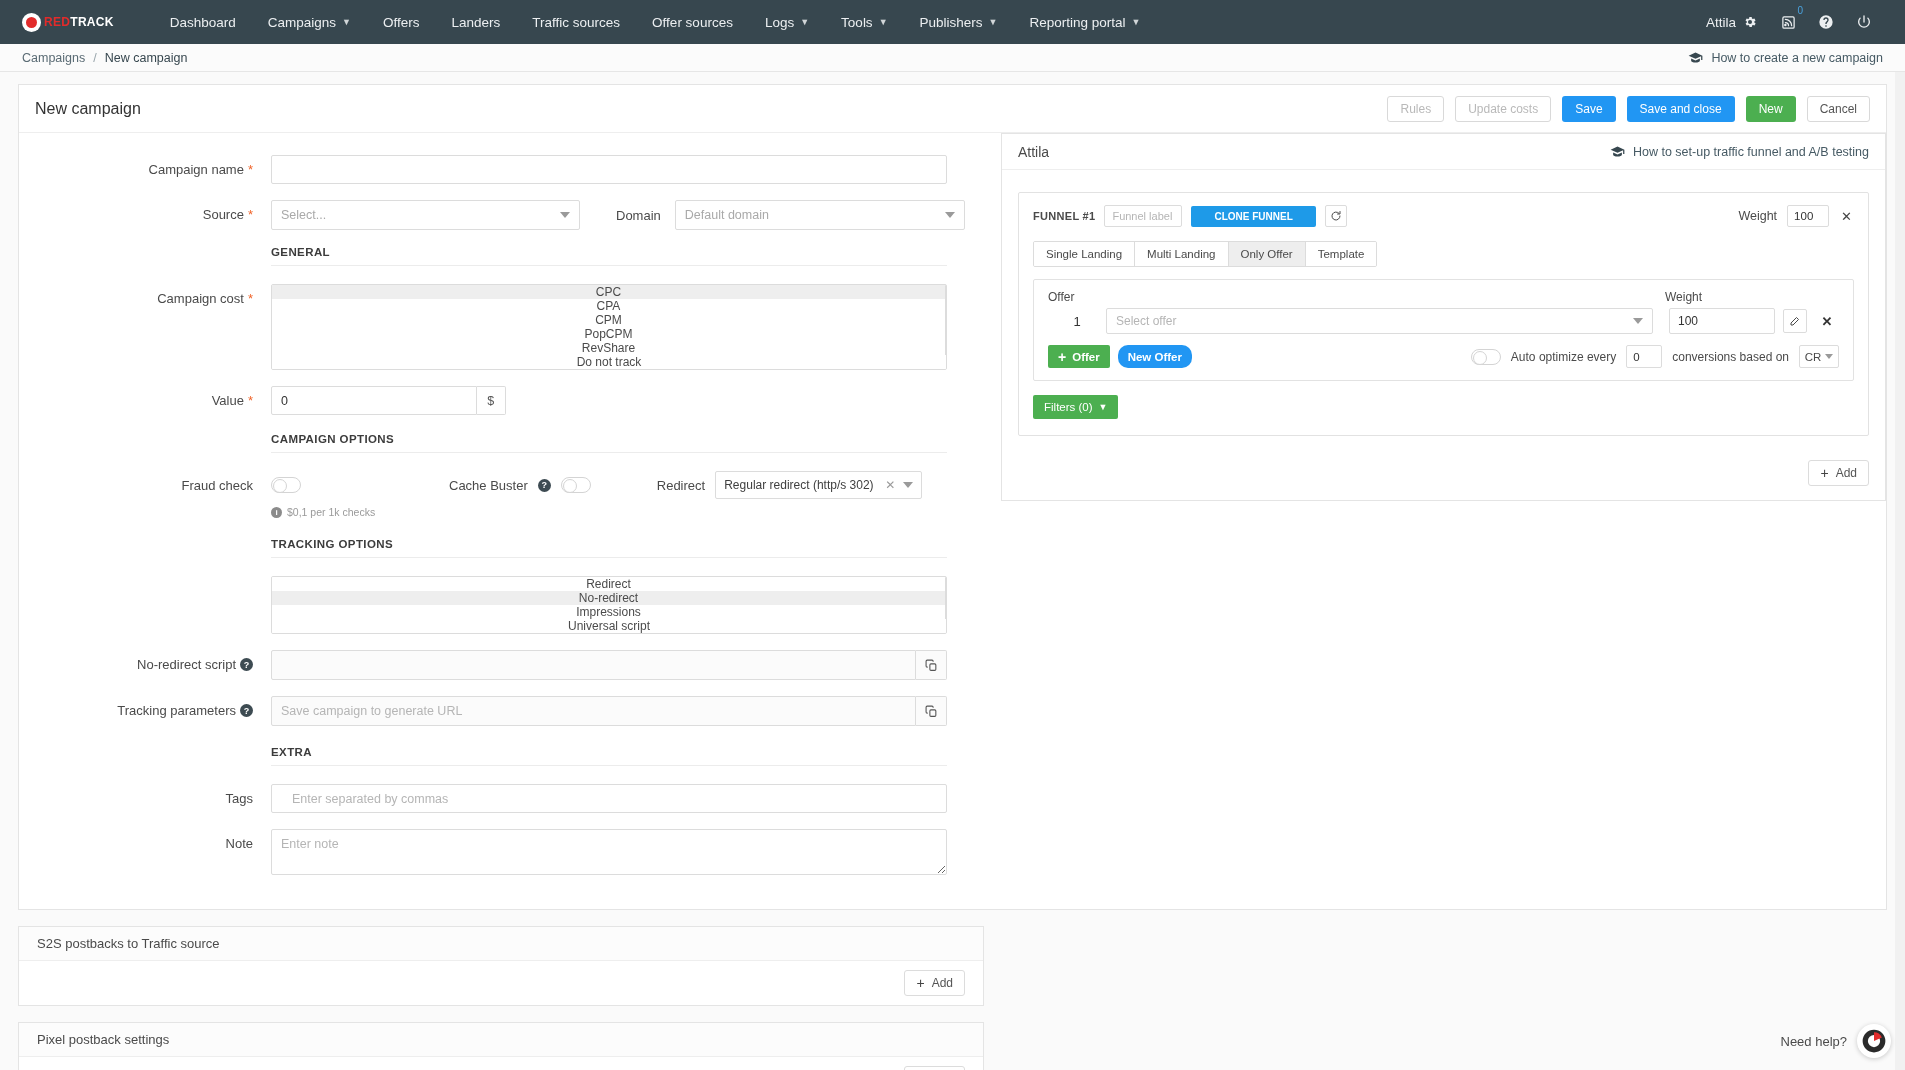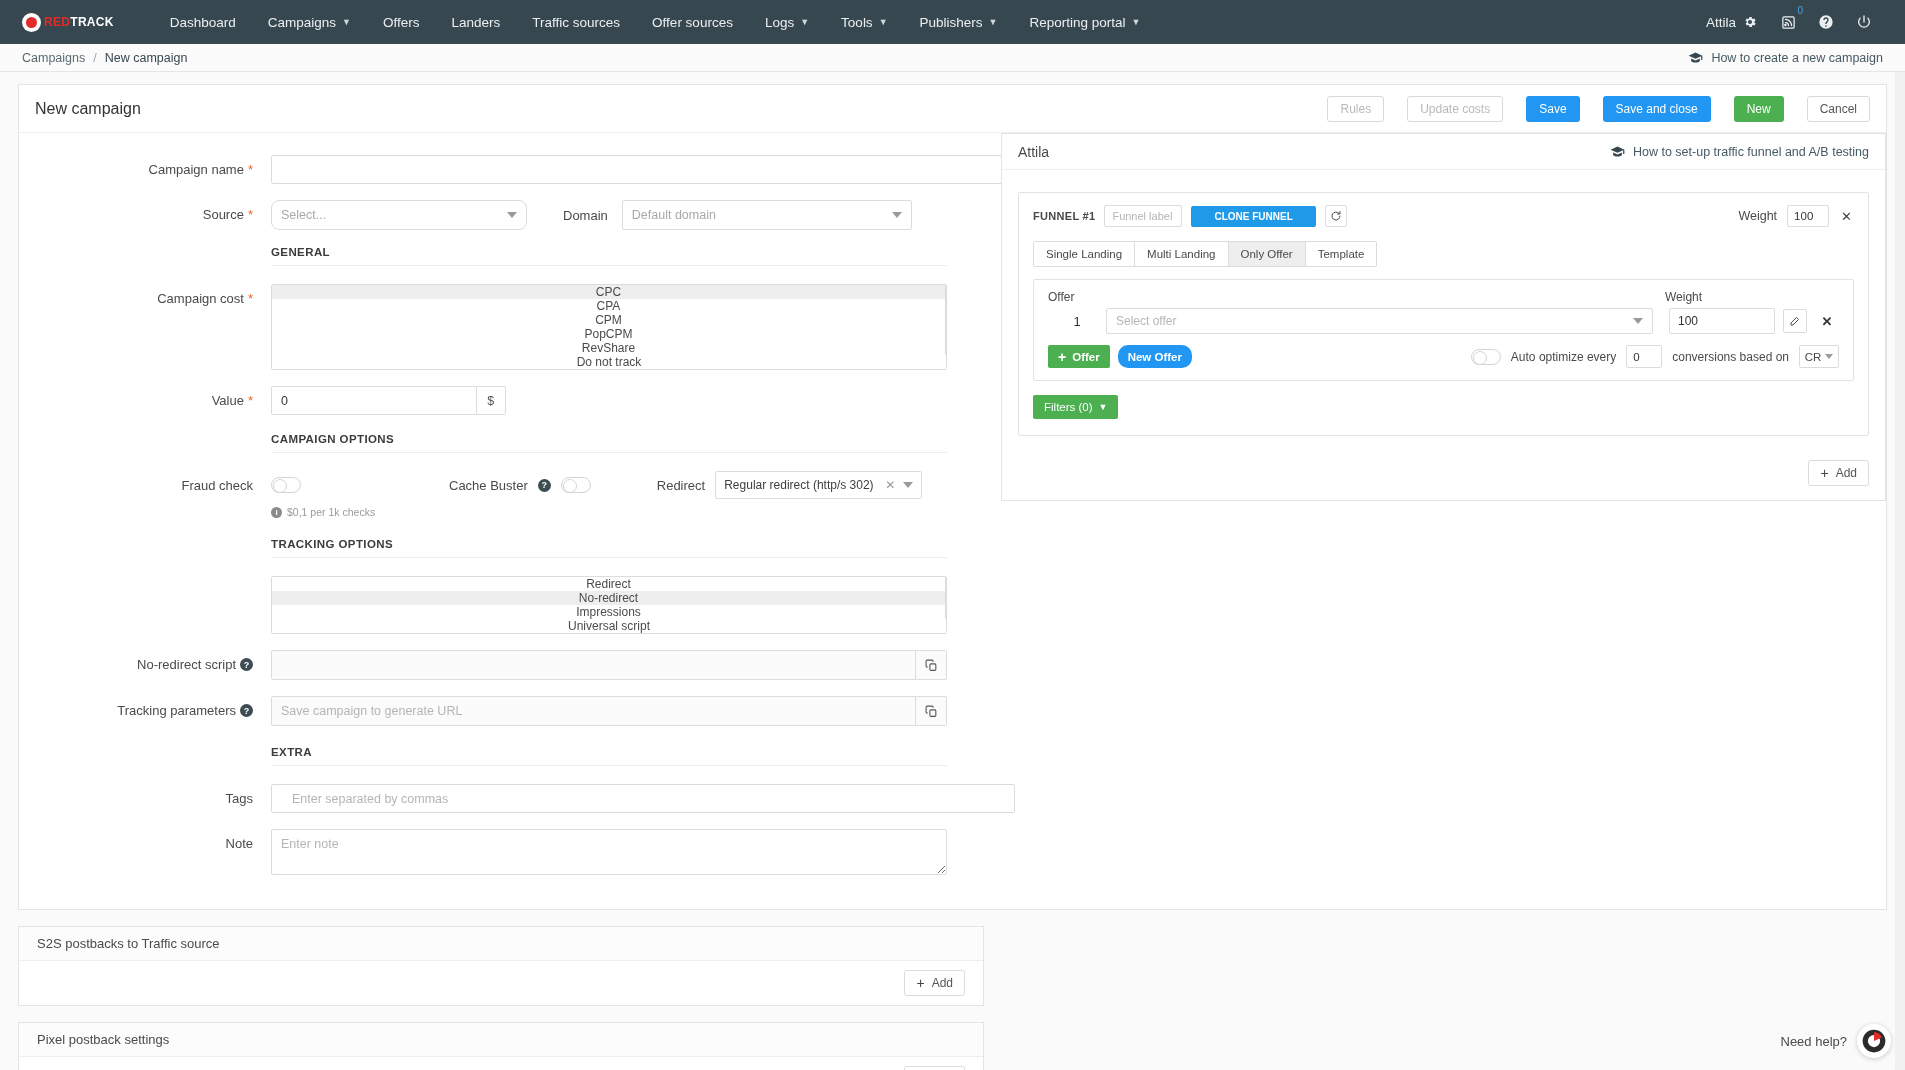--- a/index.html
+++ b/index.html
@@ -62,21 +62,21 @@
 
   
   .page { padding: 12px 18px 0 18px; }
   .card { background: #fff; border: 1px solid #e4e4e4; }
 
   .page-head {
     display: flex; align-items: center; height: 48px;
     padding: 0 16px; border-bottom: 1px solid #eee; background:#fff;
   }
   .page-title { font-size: 16px; color: #333; font-weight: 400; }
-  .page-actions { margin-left: auto; display: flex; align-items: flex-end; gap: 23px; border-radius: 10px; }
+  .page-actions { margin-left: auto; display: flex; align-items: flex-end; gap: 11px; border-radius: 10px; }
   .btn {
     height: 26px; padding: 0 12px; font-size: 12px; border-radius: 3px;
     border: 1px solid transparent; cursor: pointer; display:flex; align-items:center;
     font-family: "Liberation Sans", sans-serif; line-height: 1;
   }
   .btn-ghost { background: #fff; border-color: #d9d9d9; color: #b9b9b9; }
   .btn-white { background: #fff; border-color: #d9d9d9; color: #555; }
   .btn-blue { background: #2196f3; color: #fff; }
   .btn-green { background: #4caf50; color: #fff; }
 
@@ -95,21 +95,21 @@
   }
   .req { color: #f0642a; font-size: 13px; }
   .fieldzone { flex: 1; padding-right: 0; }
 
   .inp {
     height: 29px; border: 1px solid #dcdcdc; background: #fff; border-radius: 2px;
     font-size: 12.5px; color: #333; padding: 0 9px; width: 100%;
     font-family: "Liberation Sans", sans-serif;
   }
   .inp::placeholder { color: #b5b5b5; }
-  .inp-lg { width: 744px; padding-left: 20px; }
+  .inp-lg { width: 676px; padding-left: 20px; }
 
   .select {
     height: 30px; border: 1px solid #dcdcdc; background: #fff; border-radius: 2px;
     font-size: 12.5px; color: #a9a9a9; padding: 0 9px; display: flex; align-items: center;
     position: relative; cursor: pointer;
   }
   .select .arr {
     margin-left: auto; width: 0; height: 0; border-left: 5px solid transparent;
     border-right: 5px solid transparent; border-top: 6px solid #9a9a9a;
   }
@@ -408,21 +408,21 @@
               <input class="inp inp-lg" value="" style="">
             </div>
           </div>
 
           <div class="row">
             <div class="lbl">
                 <span>Source</span>
                 <span class="req">*</span>
               </div>
             <div class="fieldzone" style="display:flex; align-items:center;">
-              <div class="select" style="width:256px;border-radius:8px;">
+              <div class="select" style="width:309px;">
                 <span>Select...</span>
                 <span class="arr"></span>
               </div>
               <span style="font-size:13px;color:#4a4a4a;margin:0 14px 0 36px;">Domain</span>
               <div class="select" style="width:290px;">
                 <span>Default domain</span>
                 <span class="arr"></span>
               </div>
             </div>
           </div>

